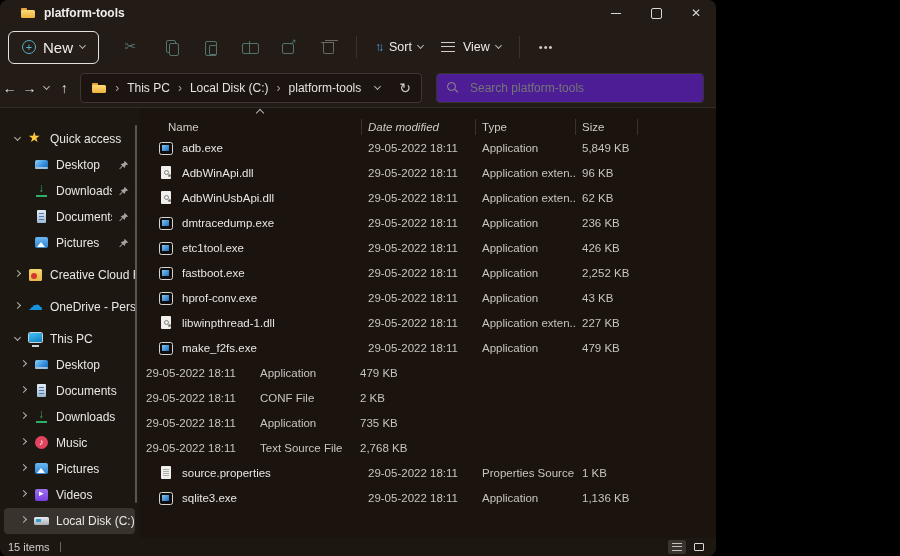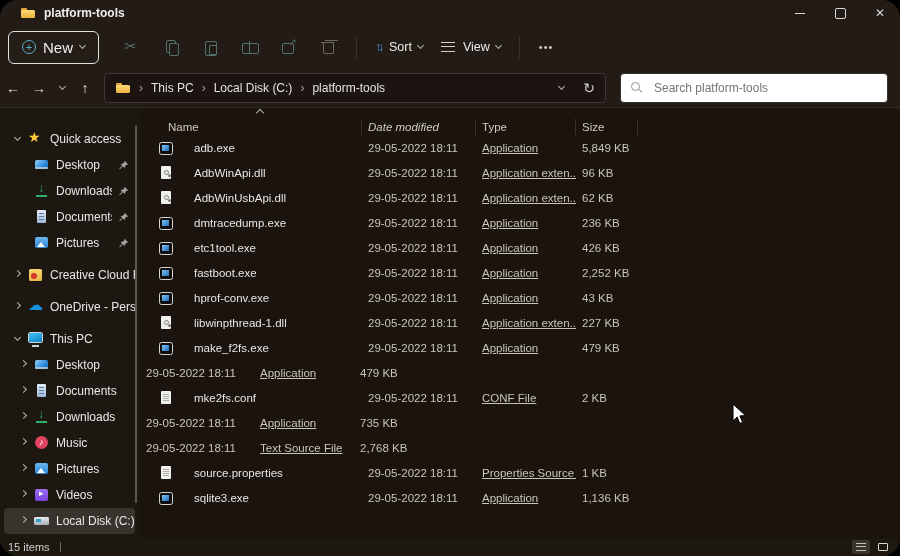--- a/index.html
+++ b/index.html
@@ -1,17 +1,17 @@
 <!DOCTYPE html>
 <html><head>
 <meta charset="utf-8">
 <style>
   html,body{margin:0;padding:0;background:#000;}
   *{box-sizing:border-box;}
-  .window{width:900px;height:556px;position:relative;background:#1d1712;border-radius:18px;overflow:hidden;
+  .window{width:716px;height:556px;position:relative;background:#1d1712;border-radius:8px;overflow:hidden;
           font-family:"Liberation Sans",sans-serif;color:#e8e5e2;font-size:12px;}
   
   .titlebar{position:absolute;top:0;left:0;right:0;height:26px;background:#221b16;display:flex;align-items:center;padding-left:20px;gap:8px;}
   .titlebar .title{font-weight:600;font-size:12px;color:#f0eeec;}
   .wctrls{position:absolute;right:0;top:0;height:26px;display:flex;}
   .wctrl{width:40px;height:26px;display:flex;align-items:center;justify-content:center;color:#d9d6d3;}
   .wc-min::before{content:"";width:10px;height:1px;background:#d9d6d3;display:block;}
   .wc-max::before{content:"";width:9px;height:9px;border:1px solid #d9d6d3;border-radius:2px;display:block;}
   .wc-close{font-size:12px;}
   
@@ -44,21 +44,21 @@
   .addrrow{position:absolute;top:68px;left:0;right:0;height:40px;background:#221b16;display:flex;align-items:center;border-bottom:1px solid #322b25;}
   .navbtn{width:26px;height:28px;display:flex;align-items:center;justify-content:center;color:#e2dfdc;font-size:14px;}
   .navbtn.small{width:20px;}
   .crumbfield{height:30px;flex:1;margin-left:6px;border:1px solid #3f3831;border-radius:4px;background:#1b1410;display:flex;align-items:center;padding:0 10px;gap:7px;}
   .crumb{color:#e6e3e0;font-size:12px;white-space:nowrap;}
   .bc-sep{color:#a8a39e;font-size:12px;margin:0 1px;}
   .crumbwrap{display:flex;align-items:center;gap:7px;}
   .crumbwrap:last-child .bc-sep{display:none;}
   .crumb-spacer{flex:1;}
   .refresh{color:#d2cdc8;font-size:14px;margin-left:12px;}
-  .searchfield{width:268px;height:30px;margin:0 12px 0 14px;border:1px solid #3a332c;border-radius:4px;background:#ffffff;display:flex;align-items:center;padding:0 10px;gap:9px;flex:none;}
+  .searchfield{width:268px;height:30px;margin:0 12px 0 14px;border:1px solid #3a332c;border-radius:4px;background:#4c1d95;display:flex;align-items:center;padding:0 10px;gap:9px;flex:none;}
   .mag{position:relative;width:12px;height:12px;flex:none;}
   .mag::before{content:"";position:absolute;left:0;top:0;width:7px;height:7px;border:1.3px solid #979189;border-radius:50%;}
   .mag::after{content:"";position:absolute;left:7.5px;top:7.5px;width:4px;height:1.3px;background:#979189;transform:rotate(45deg);transform-origin:left center;}
   .searchfield input{background:transparent;border:none;outline:none;color:#999289;font-size:12px;width:100%;font-family:"Liberation Sans",sans-serif;}
   
   .sidebar{position:absolute;top:109px;left:0;width:140px;bottom:18px;padding-top:11px;overflow:hidden;}
   .sbitem{height:26px;display:flex;align-items:center;gap:6px;padding-left:8px;margin:0 5px 0 4px;border-radius:4px;white-space:nowrap;overflow:hidden;}
   .sbitem.root{margin-top:6px;}
   .sbitem .expander{width:10px;display:flex;justify-content:center;flex:none;color:#b7b3af;}
   .sbitem .expander .cv{border-color:#b7b3af;}
@@ -101,23 +101,23 @@
   .filearea{position:absolute;left:140px;top:109px;right:0;bottom:18px;background:#1a130e;}
   .lheader{height:26px;display:flex;align-items:flex-end;position:relative;color:#cfcac4;font-size:11.5px;}
   .hc{position:relative;height:16px;line-height:16px;}
   .hc::after{content:"";position:absolute;right:0;top:0;width:1px;height:16px;background:#3a332c;}
   .hc1{width:222px;padding-left:28px;}
   .hc2{width:114px;padding-left:6px;font-style:italic;}
   .hc3{width:100px;padding-left:6px;}
   .hc4{width:62px;padding-left:6px;}
   .hdr-sort{position:absolute;left:117px;top:1px;width:6px;height:6px;border-right:1.3px solid #b7b3af;border-bottom:1.3px solid #b7b3af;transform:rotate(225deg);}
   .frow{height:25px;display:flex;align-items:center;font-size:11.5px;}
-  .fc1{width:222px;display:flex;align-items:center;gap:20px;padding-left:18px;color:#e8e5e2;overflow:hidden;white-space:nowrap;}
+  .fc1{width:222px;display:flex;align-items:center;gap:8px;padding-left:18px;color:#e8e5e2;overflow:hidden;white-space:nowrap;}
   .fc2{width:114px;padding-left:6px;color:#c9c4be;}
-  .fc3{width:100px;padding-left:6px;color:#c9c4be;white-space:nowrap;overflow:hidden;text-decoration:underline;}
+  .fc3{width:100px;padding-left:6px;color:#c9c4be;white-space:nowrap;overflow:hidden;}
   .fc4{width:62px;padding-left:6px;color:#c9c4be;}
   
   .fic{width:16px;height:16px;position:relative;flex:none;}
   .fic.exe::before{content:"";position:absolute;left:1px;top:2px;width:12px;height:11px;border:1px solid #d8d6d3;border-radius:2.5px;background:#0f0d0b;}
   .fic.exe::after{content:"";position:absolute;left:4px;top:5px;width:7px;height:6px;background:linear-gradient(135deg,#7ec3f2,#1f6fc0);}
   .fic.dll::before{content:"";position:absolute;left:3px;top:1px;width:10px;height:13px;background:#efefee;border-radius:1px;}
   .fic.dll::after{content:"";position:absolute;left:5.5px;top:5px;width:3px;height:3px;border:1px solid #84807c;border-radius:50%;box-shadow:3px 3px 0 -1px #84807c;}
   .fic.file::before{content:"";position:absolute;left:3px;top:1px;width:10px;height:13px;background:#efefee;border-radius:1px;}
   .fic.file::after{content:"";position:absolute;left:5px;top:4px;width:6px;height:1px;background:#b0aeab;box-shadow:0 2px 0 #b0aeab,0 4px 0 #b0aeab,0 6px 0 #b0aeab;}
   
@@ -444,24 +444,20 @@
         <span class="fc2">29-05-2022 18:11</span>
         <span class="fc3">Application</span>
         <span class="fc4">479 KB</span>
       </div>
         <div class="frow">
         <span class="fc2">29-05-2022 18:11</span>
         <span class="fc3">Application</span>
         <span class="fc4">479 KB</span>
       </div>
         <div class="frow">
-        <span class="fc1">
-          <span class="fic file"></span>
-          <span>mke2fs.conf</span>
-        </span>
         <span class="fc2">29-05-2022 18:11</span>
         <span class="fc3">CONF File</span>
         <span class="fc4">2 KB</span>
       </div>
         <div class="frow">
         <span class="fc2">29-05-2022 18:11</span>
         <span class="fc3">Application</span>
         <span class="fc4">735 KB</span>
       </div>
         <div class="frow">

